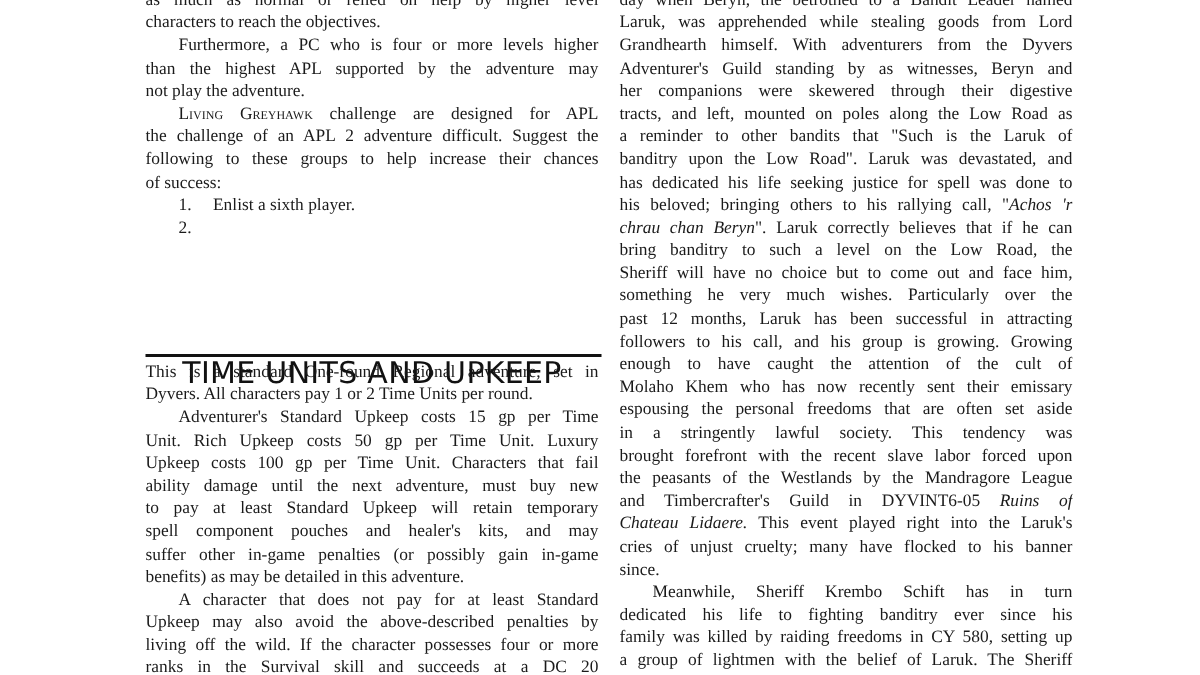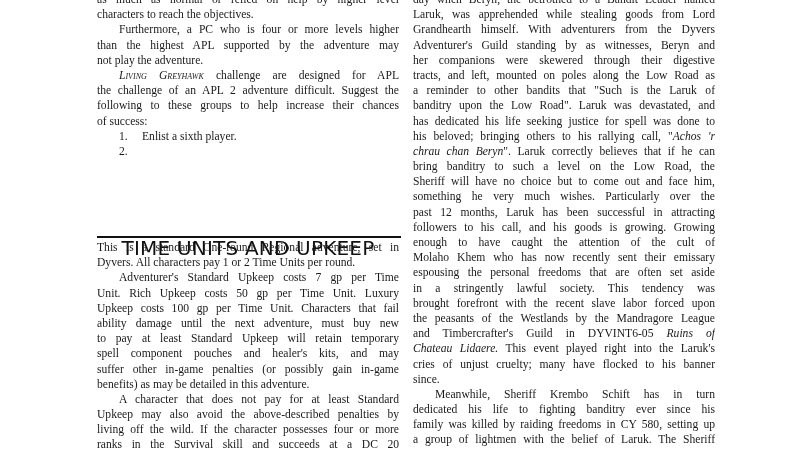--- a/index.html
+++ b/index.html
@@ -9,21 +9,21 @@
       font-family: "Liberation Serif", "DejaVu Serif", serif;
       color: #1a1a1a;
     }
     .col { position: absolute; top: 0; width: 302px; font-size: 11.6px; line-height: 15.2px; }
     .col-left { left: 97px; }
     .col-right { left: 413px; }
     .line { height: 15.2px; white-space: nowrap; overflow: hidden; text-align: justify; text-align-last: justify; }
     .line.last { text-align-last: left; }
     .indent { text-indent: 22px; }
     .cut-top { position: absolute; top: -8px; left: 0; width: 302px; }
-    .sc { font-variant: small-caps; font-style: italic; }
+    .sc { font-variant: small-caps; }
     .list-item { display: flex; }
     .list-num { width: 45px; padding-left: 22px; box-sizing: border-box; }
     .list-text { flex: 1; }
     .heading {
       position: absolute; left: 97px; top: 208px; width: 302px;
       font-family: "DejaVu Sans", sans-serif; font-size: 20px; letter-spacing: 0.2px;
       text-align: center; color: #111; margin-top: 28px;
     }
     .rule { position: absolute; left: 97px; top: 236px; width: 304px; height: 2px; background: #111; }
     em { font-style: italic; }
@@ -57,21 +57,21 @@
   </div>
 </div>
 
 <div class="heading">TIME UNITS AND UPKEEP</div>
 <div class="rule"></div>
 
 <div class="col col-left" style="top:240px;">
   <div class="line">This is a standard One-round Regional adventure, set in</div>
   <div class="line last">Dyvers. All characters pay 1 or 2 Time Units per round.</div>
 
-  <div class="line indent">Adventurer's Standard Upkeep costs 7 gp per Time</div>
+  <div class="line indent">Adventurer's Standard Upkeep costs 15 gp per Time</div>
   <div class="line">Unit. Rich Upkeep costs 50 gp per Time Unit. Luxury</div>
   <div class="line">Upkeep costs 100 gp per Time Unit. Characters that fail</div>
   <div class="line">ability damage until the next adventure, must buy new</div>
   <div class="line">to pay at least Standard Upkeep will retain temporary</div>
   <div class="line">spell component pouches and healer's kits, and may</div>
   <div class="line">suffer other in-game penalties (or possibly gain in-game</div>
   <div class="line last">benefits) as may be detailed in this adventure.</div>
 
   <div class="line indent">A character that does not pay for at least Standard</div>
   <div class="line">Upkeep may also avoid the above-described penalties by</div>
@@ -91,21 +91,21 @@
     <div class="line">banditry upon the Low Road".  Laruk was devastated, and</div>
     <div class="line">has dedicated his life seeking justice for spell was done to</div>
 
     <div class="line"><span>his beloved; bringing others to his rallying call, "</span><em>Achos 'r</em></div>
     <div class="line"><em>chrau chan Beryn</em><span>".  Laruk correctly believes that if he can</span></div>
 
     <div class="line">bring banditry to such a level on the Low Road, the</div>
     <div class="line">Sheriff will have no choice but to come out and face him,</div>
     <div class="line">something he very much wishes.  Particularly over the</div>
     <div class="line">past 12 months, Laruk has been successful in attracting</div>
-    <div class="line">followers to his call, and his goods is growing.  Growing</div>
+    <div class="line">followers to his call, and his group is growing.  Growing</div>
     <div class="line">enough to have caught the attention of the cult of</div>
     <div class="line">Molaho Khem who has now recently sent their emissary</div>
     <div class="line">espousing the personal freedoms that are often set aside</div>
     <div class="line">in a stringently lawful society.   This tendency was</div>
     <div class="line">brought forefront with the recent slave labor forced upon</div>
     <div class="line">the peasants of the Westlands by the Mandragore League</div>
 
     <div class="line"><span>and Timbercrafter's Guild in DYVINT6-05 </span><em>Ruins of</em></div>
     <div class="line"><em>Chateau Lidaere.</em><span>  This event played right into the Laruk's</span></div>
 

